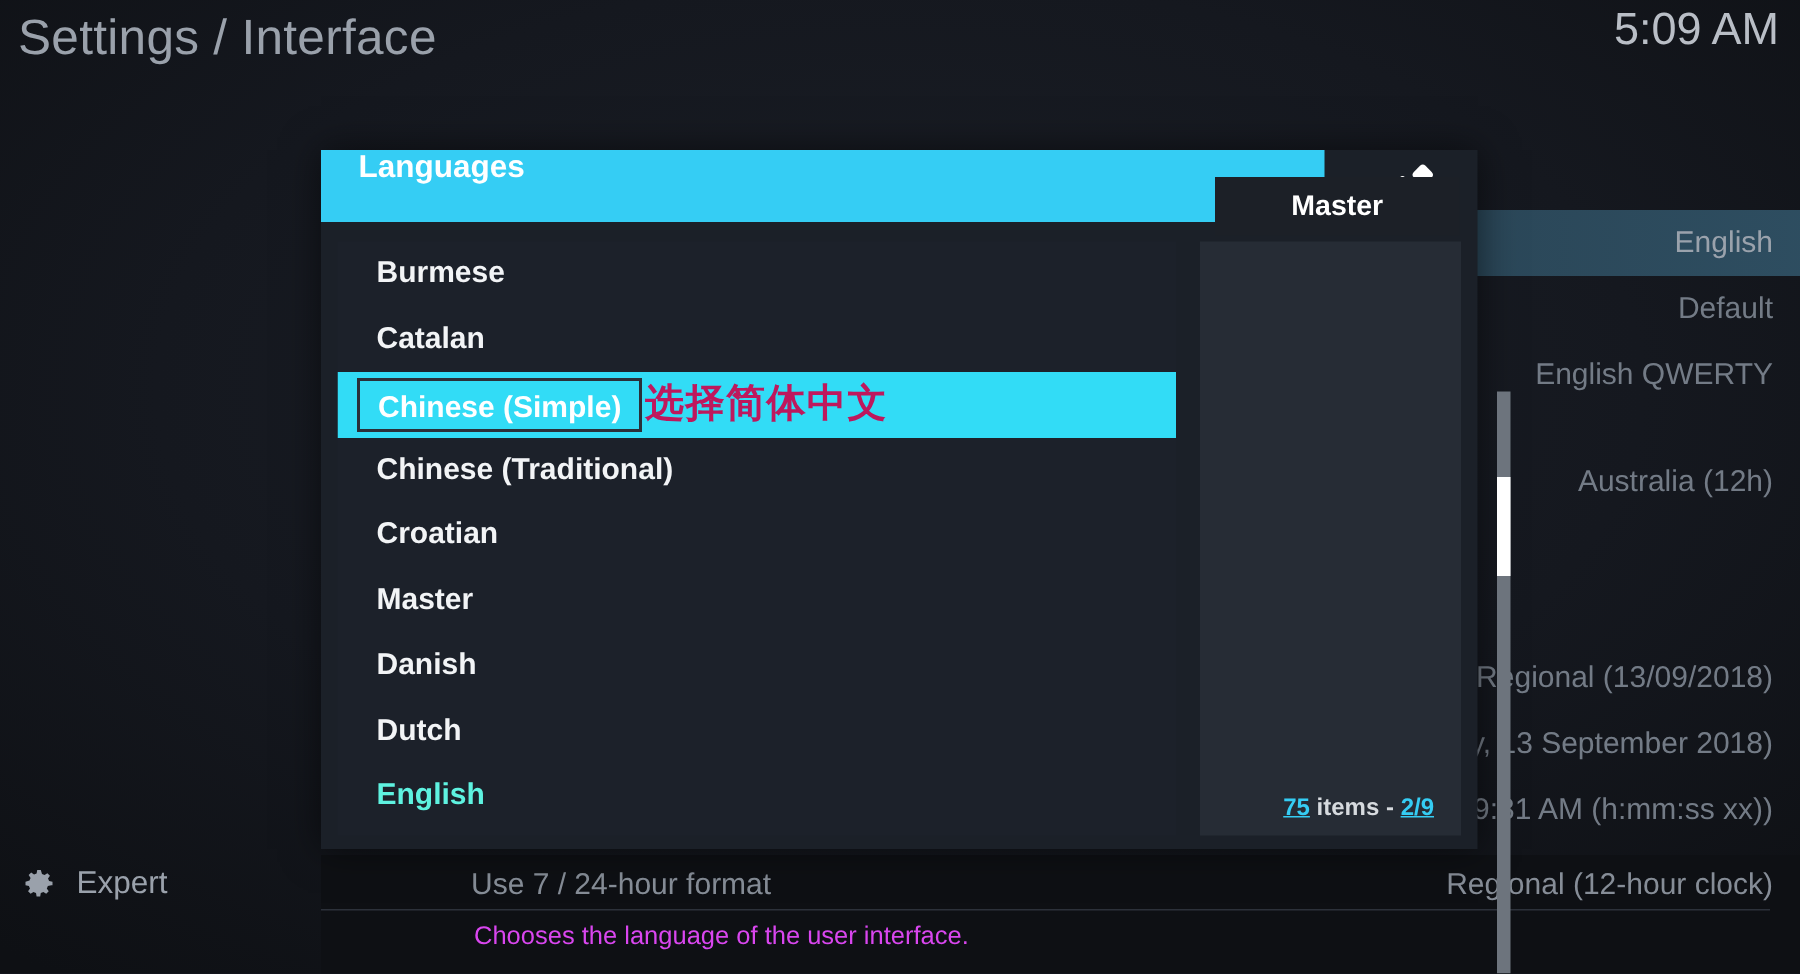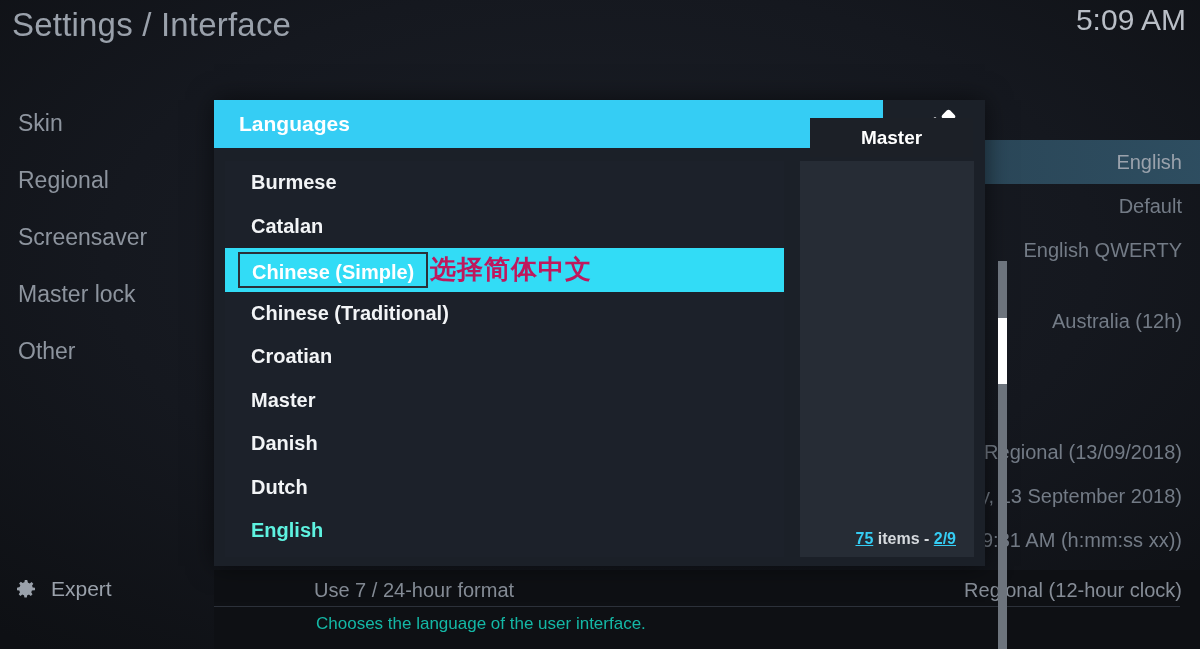--- a/index.html
+++ b/index.html
@@ -96,21 +96,21 @@
   .bb-value {
     position: absolute;
     right: 18px; top: 9px;
     font-size: 20px;
     color: #868d97;
   }
   .bb-desc {
     position: absolute;
     left: 102px; top: 44px;
     font-size: 17px;
-    color: #14b8a6;
+    color: #d946ef;
   }
 
   
   .expert {
     position: absolute;
     left: 14px; bottom: 48px;
     display: flex;
     align-items: center;
     gap: 13px;
   }
@@ -128,21 +128,21 @@
     height: 466px;
     background: #1b2028;
     box-shadow: 0 0 24px rgba(0,0,0,0.55);
   }
   .dlg-header {
     position: absolute;
     left: 0; top: 0;
     width: 669px; height: 48px;
     background: #35cdf4;
     display: flex;
-    align-items: center;
+    align-items: flex-start;
   }
   .dlg-title {
     margin-left: 25px;
     font-size: 21px;
     font-weight: bold;
     color: #ffffff;
   }
   .dlg-logo {
     position: absolute;
     right: 24px; top: 9px;
@@ -249,27 +249,20 @@
   .items-count .num { color: #35cdf4; text-decoration: underline; }
 </style>
 </head>
 <body>
 
 <div id="screen">
 
   <div class="breadcrumb">Settings / Interface</div>
   <div class="clock">5:09 AM</div>
 
-  <div class="categories">
-    <div class="cat-item">Skin</div>
-    <div class="cat-item">Regional</div>
-    <div class="cat-item">Screensaver</div>
-    <div class="cat-item">Master lock</div>
-    <div class="cat-item">Other</div>
-  </div>
 
   <div class="settings-area">
     <div class="srow active" style="top:0px">English</div>
     <div class="srow" style="top:44px">Default</div>
     <div class="srow" style="top:88px">English QWERTY</div>
     <div class="srow" style="top:159px">Australia (12h)</div>
     <div class="srow" style="top:290px">Regional (13/09/2018)</div>
     <div class="srow" style="top:334px">y, 13 September 2018)</div>
     <div class="srow" style="top:378px">9:31 AM (h:mm:ss xx))</div>
   </div>

